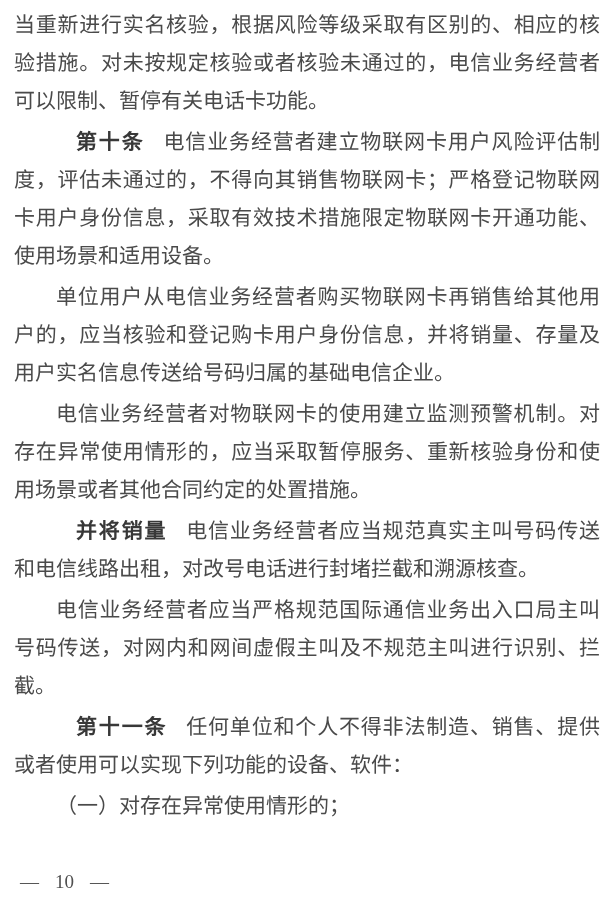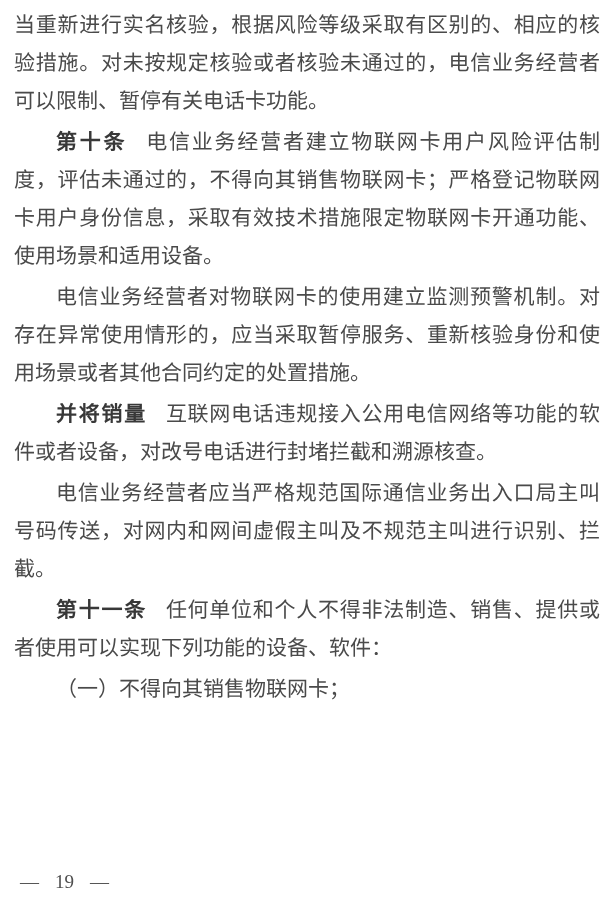--- a/index.html
+++ b/index.html
@@ -36,20 +36,21 @@
     word-break: break-all;
   }
   .doc-text p.indent {
     text-indent: 2em;
   }
   .article-lead {
     font-weight: bold;
     color: var(--heading-color);
     margin-right: 0.9em;
     letter-spacing: 1px;
+    margin-left: 20px;
   }
   .article-lead:empty {
     display: none;
     margin: 0;
   }
   .page-footer {
     position: absolute;
     left: 20px;
     top: 870px;
     display: flex;
@@ -65,32 +66,33 @@
 </head>
 <body>
 
 <div class="page">
   <div class="doc-text">
 
     <p><span>当重新进行实名核验，根据风险等级采取有区别的、相应的核验措施。对未按规定核验或者核验未通过的，电信业务经营者可以限制、暂停有关电话卡功能。</span></p>
 
     <p class="indent"><span class="article-lead">第十条</span><span>电信业务经营者建立物联网卡用户风险评估制度，评估未通过的，不得向其销售物联网卡；严格登记物联网卡用户身份信息，采取有效技术措施限定物联网卡开通功能、使用场景和适用设备。</span></p>
 
+    <p class="indent"><span>单位用户从电信业务经营者购买物联网卡再销售给其他用户的，应当核验和登记购卡用户身份信息，并将销量、存量及用户实名信息传送给号码归属的基础电信企业。</span></p>
 
     <p class="indent"><span>电信业务经营者对物联网卡的使用建立监测预警机制。对存在异常使用情形的，应当采取暂停服务、重新核验身份和使用场景或者其他合同约定的处置措施。</span></p>
 
-    <p class="indent"><span class="article-lead">并将销量</span><span>互联网电话违规接入公用电信网络等功能的软件或者设备，对改号电话进行封堵拦截和溯源核查。</span></p>
+    <p class="indent"><span class="article-lead">并将销量</span><span>电信业务经营者应当规范真实主叫号码传送和电信线路出租，对改号电话进行封堵拦截和溯源核查。</span></p>
 
     <p class="indent"><span>电信业务经营者应当严格规范国际通信业务出入口局主叫号码传送，对网内和网间虚假主叫及不规范主叫进行识别、拦截。</span></p>
 
     <p class="indent"><span class="article-lead">第十一条</span><span>任何单位和个人不得非法制造、销售、提供或者使用可以实现下列功能的设备、软件：</span></p>
 
-    <p class="indent"><span>（一）不得向其销售物联网卡；</span></p>
+    <p class="indent"><span>（一）对存在异常使用情形的；</span></p>
 
 
   </div>
 
   <div class="page-footer">
     <span>—</span>
-    <span>19</span>
+    <span>10</span>
     <span>—</span>
   </div>
 </div>
 
 </body></html>

